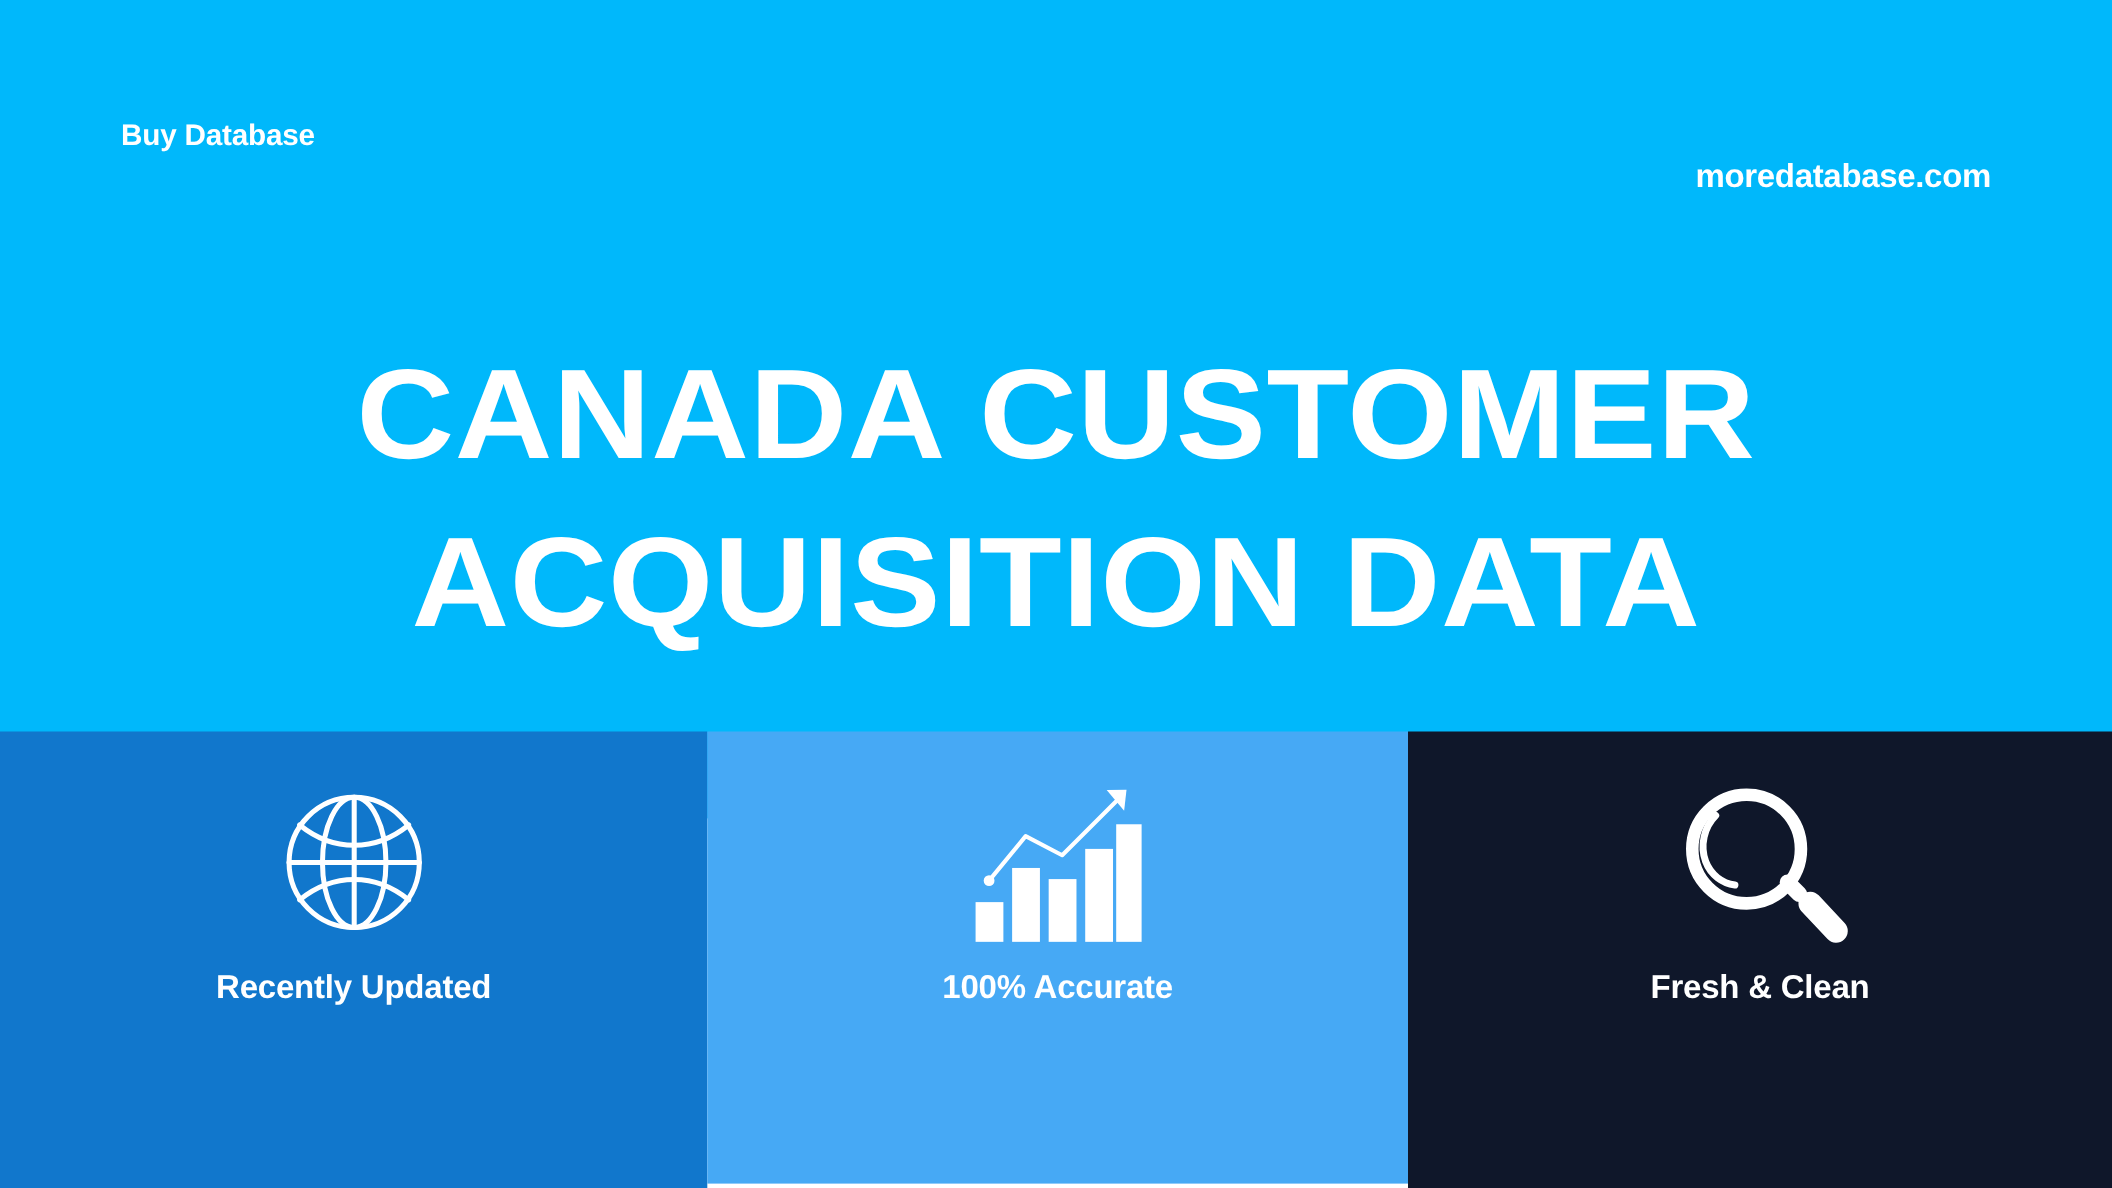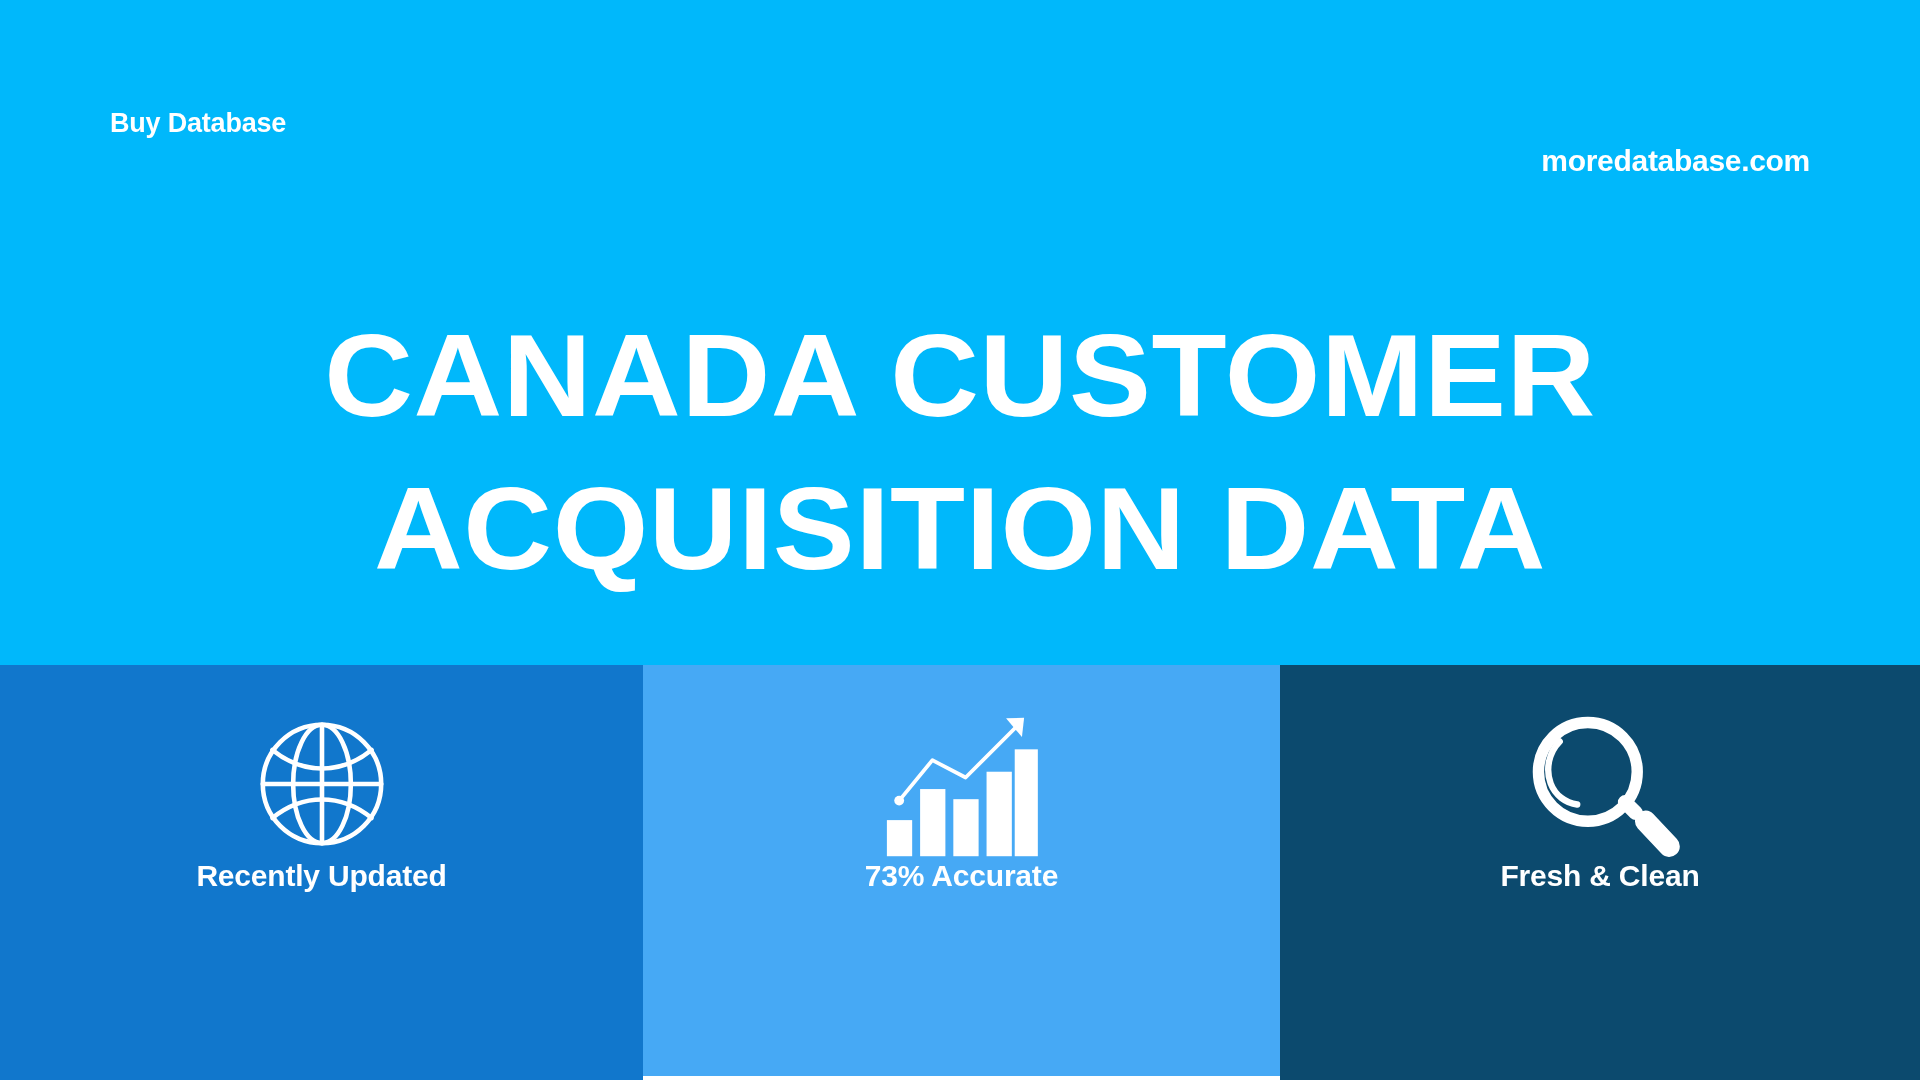--- a/index.html
+++ b/index.html
@@ -39,27 +39,28 @@
   .panels {
     position:absolute; left:0; top:665px; width:1920px; height:415px;
   }
   .panel {
     position:absolute; top:0; height:415px;
     display:flex; flex-direction:column;
     align-items:center; justify-content:flex-start;
   }
   .panel-left   { left:0px;    width:643px;  background:#1177cc; }
   .panel-mid    { left:643px;  width:637px;  height:411px; background:#46a9f5; }
-  .panel-right  { left:1280px; width:640px;  background:#0c4a6e;text-align:center; }
+  .panel-right  { left:1280px; width:640px;  background:#0f172a;text-align:center; }
 
   .icon-wrap {
     margin-top:44px; height:150px;
     display:flex; align-items:center; justify-content:center;
   }
   .panel-label {
+    margin-top:22px;
     font-size:30px; font-weight:700; color:#ffffff;
     letter-spacing:-0.2px; white-space:nowrap;
   }
   .icon-wrap svg { display:block; }
 </style>
 </head>
 <body>
 
 <div class="banner">
 
@@ -100,21 +101,21 @@
             <rect x="25" y="53.5" width="17.5" height="46.5"></rect>
             <rect x="48" y="60.5" width="17.5" height="39.5"></rect>
             <rect x="71" y="41.5" width="17.5" height="58.5"></rect>
             <rect x="90.5" y="26" width="16" height="74"></rect>
           </g>
           <polyline points="10.5,61.5 33.5,33.5 56.5,45.5 94,8" stroke="#ffffff" stroke-width="2.6" stroke-linecap="round" stroke-linejoin="round" fill="none"></polyline>
           <circle cx="10.5" cy="61.5" r="3.4" fill="#ffffff"></circle>
           <path d="M84.5 4.5 L97 4.2 L95.5 17.5 Z" fill="#ffffff"></path>
         </svg>
       </div>
-      <div class="panel-label">73% Accurate</div>
+      <div class="panel-label">100% Accurate</div>
     </div>
 
     <div class="panel panel-right">
       <div class="icon-wrap">
         <svg width="160" height="152" viewBox="0 0 104 100" fill="none" stroke="#ffffff" stroke-linecap="round">
           <circle cx="44" cy="42" r="32.5" stroke-width="7.5"></circle>
           <path d="M25.5 22 C18.5 29 16 40 19.5 49.5 C22.5 57.5 29.5 62.5 37 63.5" stroke-width="4.2" fill="none"></path>
           <line x1="68.5" y1="62" x2="75.5" y2="69" stroke-width="9.5"></line>
           <line x1="82" y1="74.5" x2="97.5" y2="91" stroke-width="14"></line>
         </svg>

